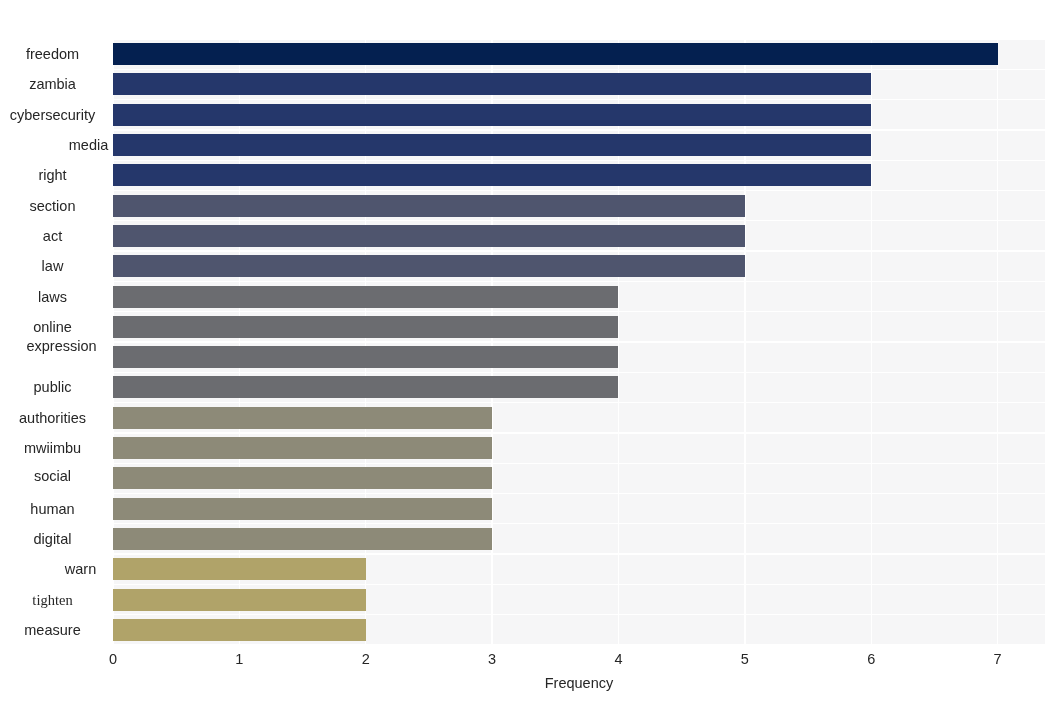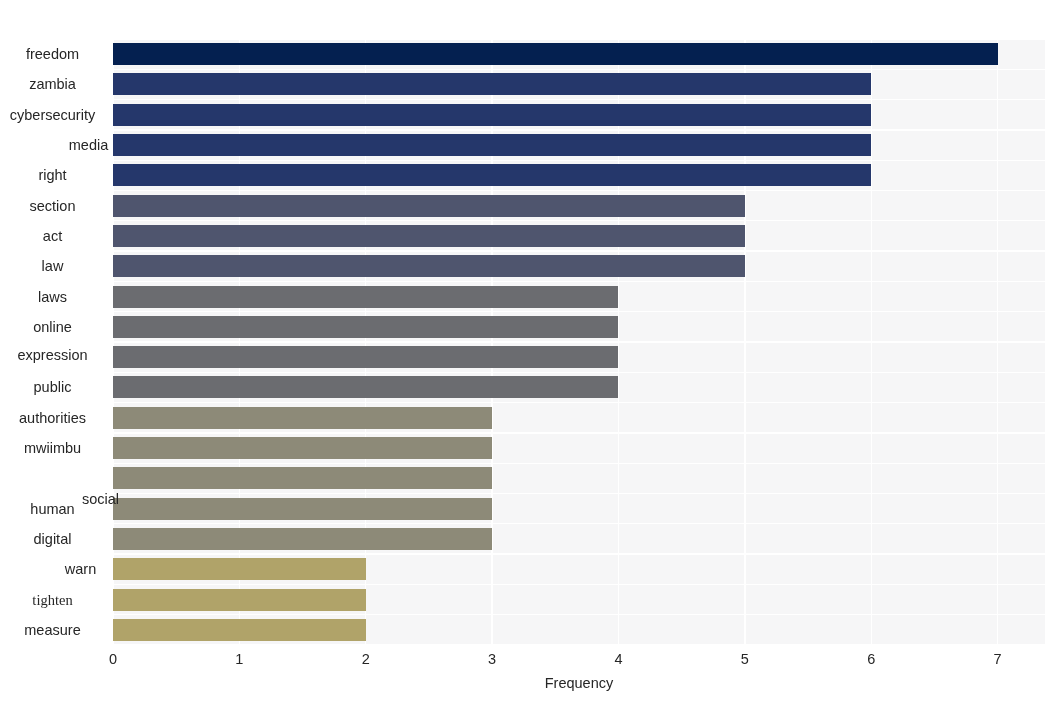--- a/index.html
+++ b/index.html
@@ -172,25 +172,25 @@
       <div class="ytick-wrap" style="top: 47.15px;">freedom</div>
       <div class="ytick-wrap" style="top: 77.45px;">zambia</div>
       <div class="ytick-wrap" style="top: 107.75px;">cybersecurity</div>
       <div class="ytick-wrap" style="top: 138.05px; margin-left: 36px;">media</div>
       <div class="ytick-wrap" style="top: 168.35px;">right</div>
       <div class="ytick-wrap" style="top: 198.65px;">section</div>
       <div class="ytick-wrap" style="top: 228.95px;">act</div>
       <div class="ytick-wrap" style="top: 259.25px;">law</div>
       <div class="ytick-wrap" style="top: 289.55px;">laws</div>
       <div class="ytick-wrap" style="top: 319.85px;">online</div>
-      <div class="ytick-wrap" style="top: 348px;">expression</div>
+      <div class="ytick-wrap" style="top: 339px; padding-left: 9px;">expression</div>
       <div class="ytick-wrap" style="top: 380.45px;">public</div>
       <div class="ytick-wrap" style="top: 410.75px;">authorities</div>
       <div class="ytick-wrap" style="top: 441.05px;">mwiimbu</div>
-      <div class="ytick-wrap" style="top: 492px; margin-left: 48px;">social</div>
+      <div class="ytick-wrap" style="top: 469px;">social</div>
       <div class="ytick-wrap" style="top: 501.65px;">human</div>
       <div class="ytick-wrap" style="top: 531.95px;">digital</div>
       <div class="ytick-wrap" style="top: 562.25px; margin-left: 28px;">warn</div>
       <div class="ytick-wrap" style="top: 592.55px; font-family: Liberation Serif, serif;">tighten</div>
       <div class="ytick-wrap" style="top: 622.85px;">measure</div>
     </div>
   <div id="xtick-labels">
       <div class="xtick" style="left: 113px;">0</div>
       <div class="xtick" style="left: 239.373px;">1</div>
       <div class="xtick" style="left: 365.746px;">2</div>

